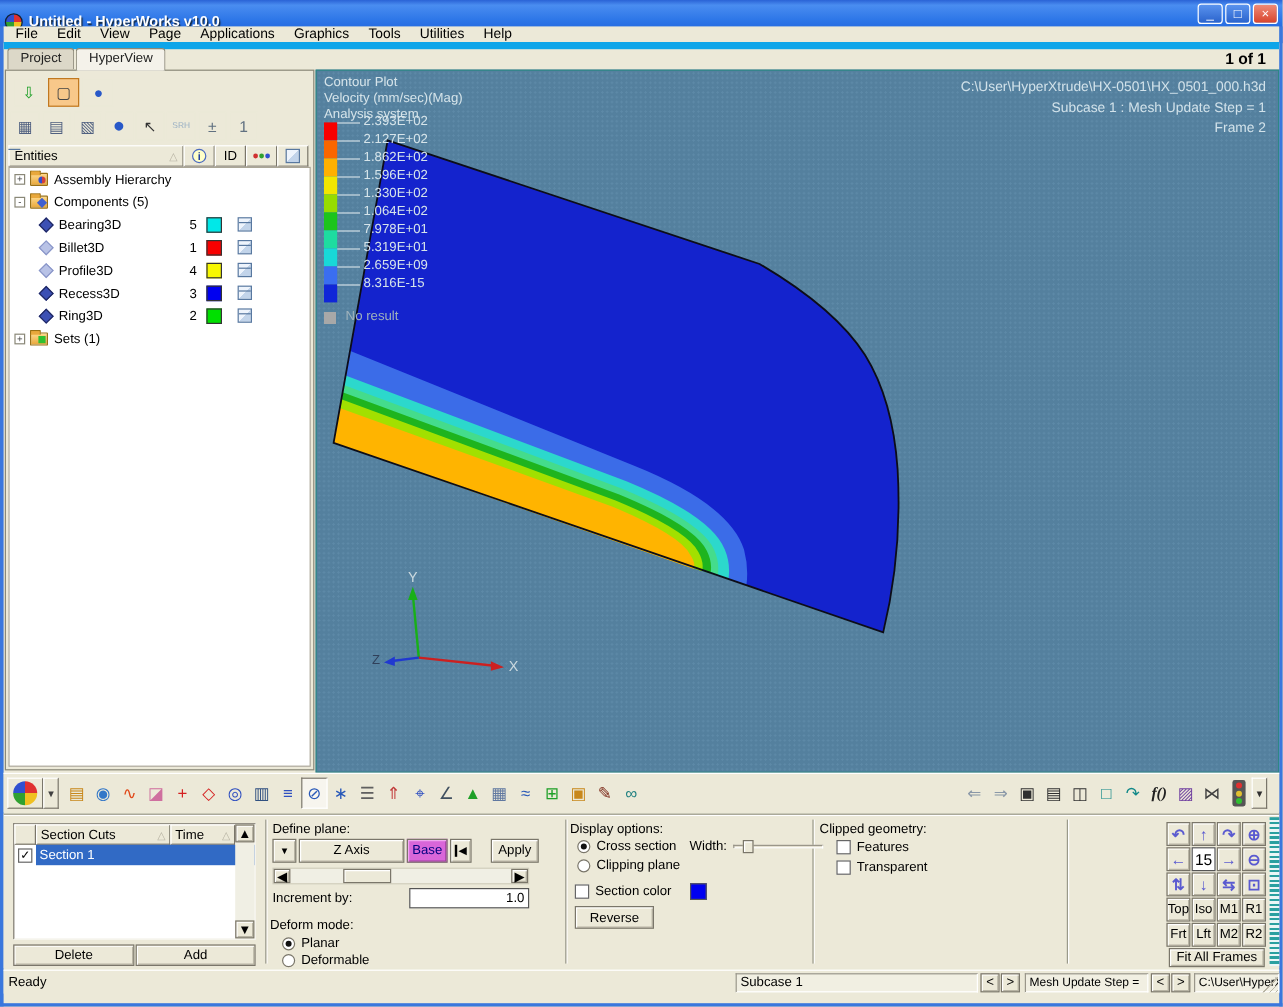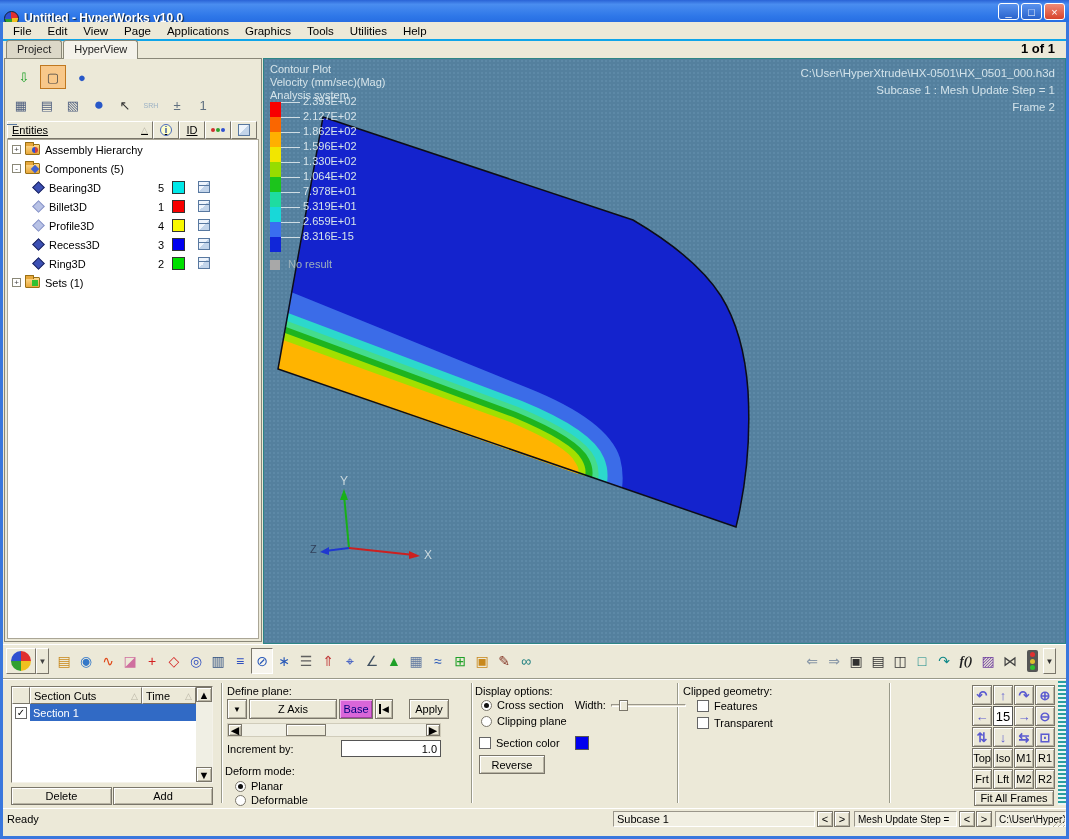--- a/index.html
+++ b/index.html
@@ -16,41 +16,41 @@
     border:1px solid #123;}
   .wbtns{position:absolute;right:4px;top:3px;display:flex;gap:2px;}
   .wbtn{width:21px;height:17px;border-radius:3px;border:1px solid #fff;color:#fff;font-size:11px;
     display:flex;align-items:center;justify-content:center;background:linear-gradient(180deg,#5a93ee,#2a63cc);}
   .wbtn.close{background:linear-gradient(180deg,#ef8b77,#d8442c);}
   .edge-l{position:absolute;left:0;top:22px;width:3px;height:817px;background:#3a77dd;}
   .edge-r{position:absolute;right:0;top:22px;width:3px;height:817px;background:#3a77dd;}
   .edge-b{position:absolute;left:0;bottom:0;width:1069px;height:3px;background:#3a77dd;}
 
   .menubar{position:absolute;left:3px;top:22px;width:1063px;height:19px;background:#ece9d8;
-    border-bottom:2px solid #0ea5e9;display:flex;align-items:center;font-size:11.5px;}
+    border-bottom:6px solid #0ea5e9;display:flex;align-items:center;font-size:11.5px;}
   .menuitem{padding:2px 8px;color:#000;}
   .menuitem:first-child{margin-left:2px;}
 
   .pageind{position:absolute;right:14px;top:41px;font-size:13px;font-weight:bold;color:#000;}
 
   
   .tabs{position:absolute;left:6px;top:40px;display:flex;font-size:11px;}
   .tab{height:18px;padding:2px 10px;border:1px solid #8a8878;border-bottom:none;
     border-radius:3px 3px 0 0;background:#dcd8c8;color:#222;margin-right:1px;}
   .tab.active{background:#f4f2ea;font-weight:normal;position:relative;z-index:3;height:19px;}
   .lpanel{position:absolute;left:4px;top:58px;width:258px;height:584px;background:#ece9d8;
     border:1px solid #8a8878;}
   .lp-tb1{position:absolute;left:6px;top:6px;display:flex;gap:3px;}
   .lp-tb2{position:absolute;left:4px;top:34px;display:flex;gap:2px;}
   .icobtn{width:26px;height:24px;display:flex;align-items:center;justify-content:center;
     font-size:13px;background:#ece9d8;border:1px solid #ece9d8;}
   .icobtn.small{width:24px;}
   .icobtn.active{background:#f8c88a;border:1px solid #c07820;}
   .srh{font-size:7px;color:#9ab0c4;letter-spacing:0;}
-  .entheader{position:absolute;left:2px;top:62px;width:252px;height:18px;display:flex;font-size:11px;text-decoration:underline;}
+  .entheader{position:absolute;left:2px;top:62px;width:252px;height:18px;display:flex;font-size:11px;}
   .ehcell{background:#ece9d8;border:1px solid;border-color:#fff #7a766a #7a766a #fff;
     display:flex;align-items:center;padding:0 4px;height:18px;}
   .ehcell.grow{width:146px;justify-content:space-between;}
   .ehcell.sq{width:26px;justify-content:center;}
   .sortico{color:#b8b4a4;font-size:9px;}
   .infoico{width:12px;height:12px;border-radius:50%;background:#ffffc8;border:1px solid #4a6ac0;
     color:#2040a0;font-size:9px;display:flex;align-items:center;justify-content:center;font-weight:bold;}
   .palico{display:flex;gap:1px;}
   .palico i{width:4px;height:4px;border-radius:50%;}
   .tree{position:absolute;left:2px;top:80px;width:252px;height:500px;background:#fff;
@@ -356,21 +356,21 @@
             <span class="llab">7.978E+01</span>
           </div>
         <div class="lrow">
             <span class="lsw" style="background-color: rgb(24, 216, 216);"></span>
             <span class="ltick"></span>
             <span class="llab">5.319E+01</span>
           </div>
         <div class="lrow">
             <span class="lsw" style="background-color: rgb(58, 110, 240);"></span>
             <span class="ltick"></span>
-            <span class="llab">2.659E+01</span>
+            <span class="llab">2.659E+09</span>
           </div>
         <div class="lrow">
             <span class="lsw" style="background-color: rgb(16, 38, 216);"></span>
             <span class="ltick"></span>
             <span class="llab">8.316E-15</span>
           </div>
       </div>
       <div class="noresrow">
         <span class="lsw"></span>
         <span class="llab">No result</span>

